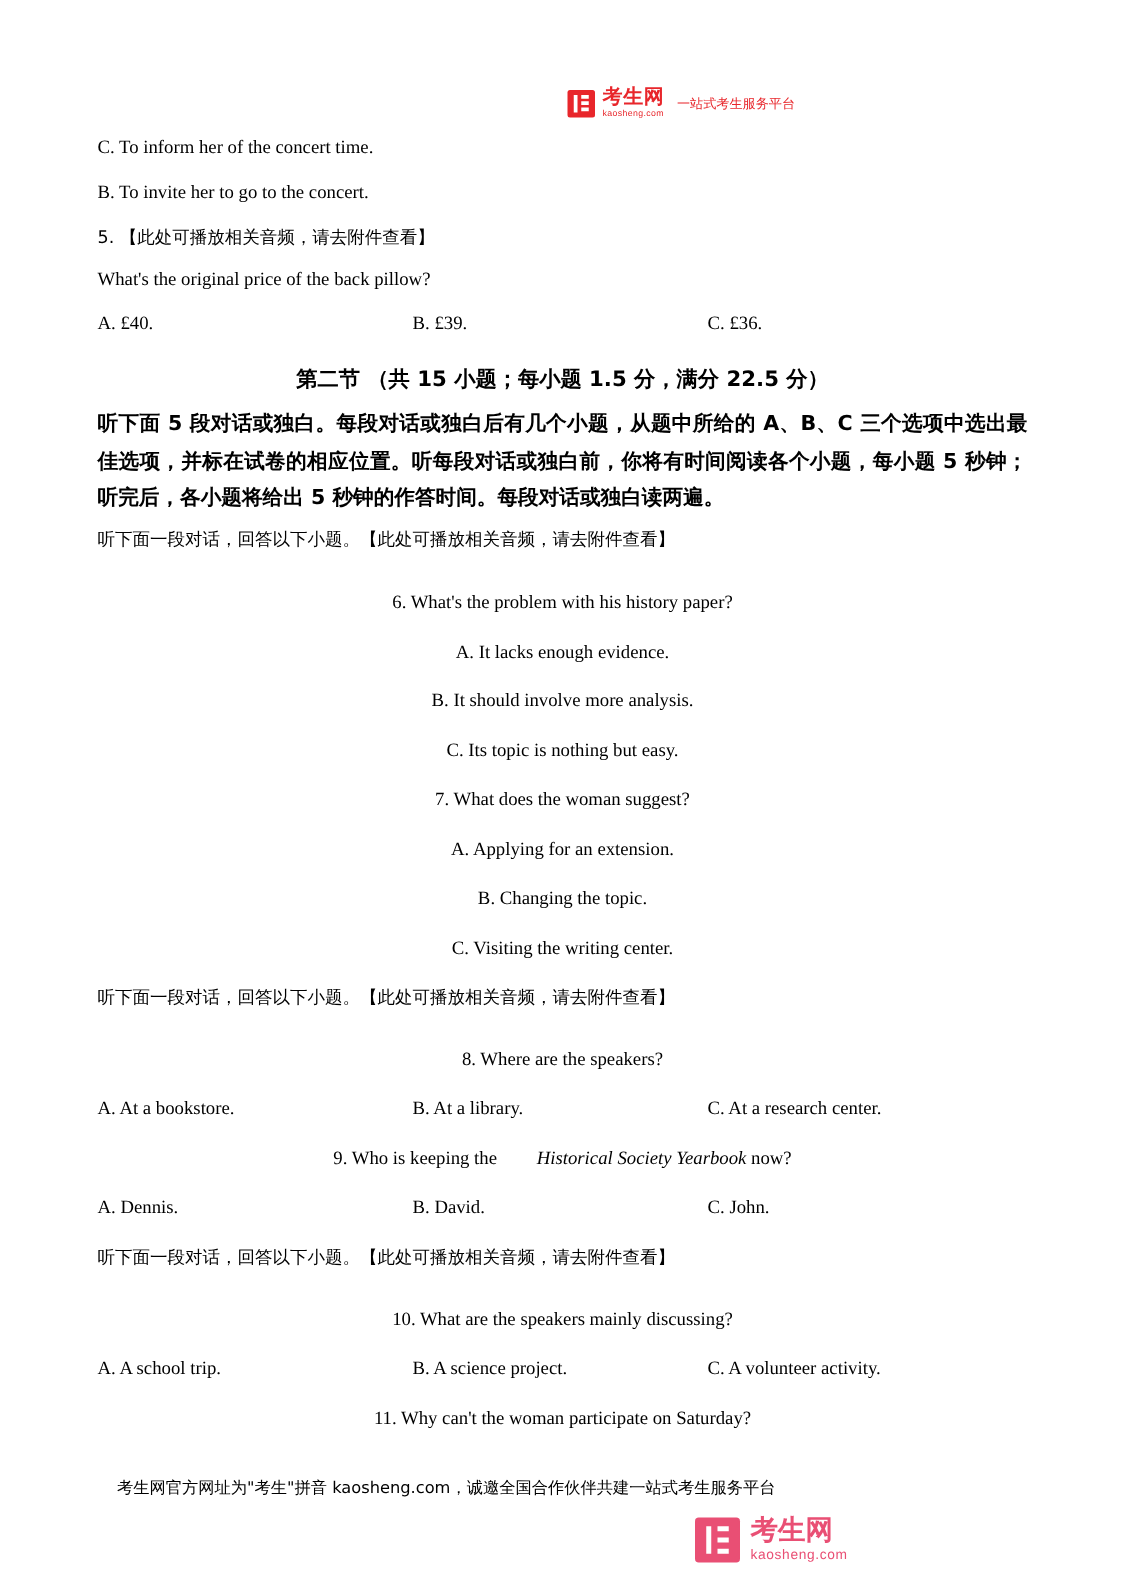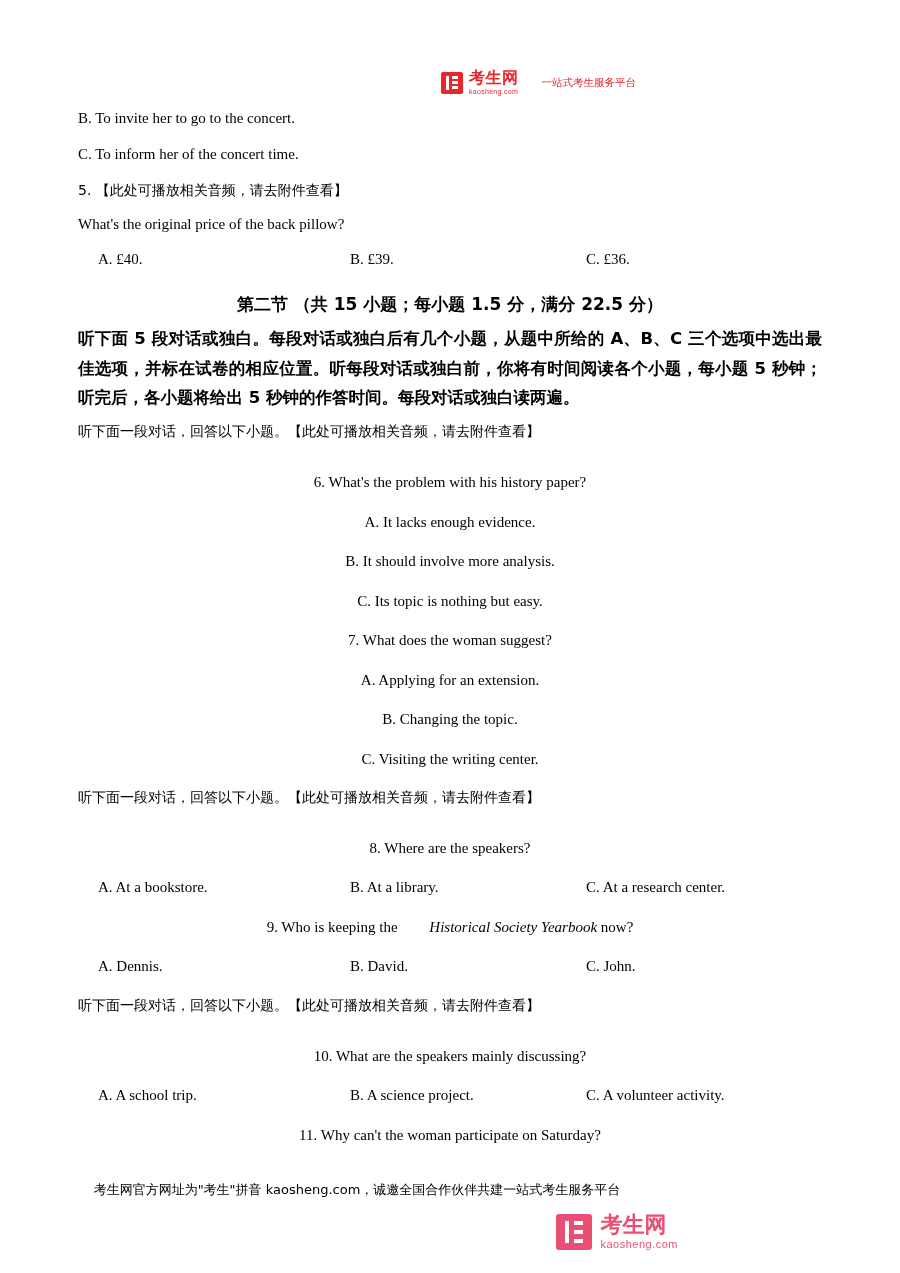--- a/index.html
+++ b/index.html
@@ -70,21 +70,21 @@
     font-family: "Liberation Sans", sans-serif;
     font-size: 7px;
     color: #e8262b;
     letter-spacing: 0.3px;
     margin-top: 2px;
   }
   .logo-slogan {
     font-family: "Liberation Sans", sans-serif;
     font-size: 10.5px;
     color: #e8262b;
-    margin-left: 17px;
+    margin-left: 4px;
     align-self: center;
   }
 
   
   .content {
     position: absolute;
     left: 78px;
     top: 106px;
     width: 744px;
   }
@@ -125,21 +125,21 @@
     line-height: 1.7;
     margin: 0 0 14px 0;
     text-align: center;
   }
   .options {
     display: flex;
     font-size: 15px;
     line-height: 1.7;
     margin: 0 0 14px 0;
   }
-  .opt-a { width: 252px; margin-left: 20px; }
+  .opt-a { width: 252px; }
   .opt-b { width: 236px; }
   .opt-c { flex: 1; }
   .italic { font-style: italic; margin-left: 28px; }
 
   
   .footer-text {
     position: absolute;
     left: 0;
     right: 0;
     top: 1181px;
@@ -208,22 +208,22 @@
     <div class="logo-mark"></div>
     <div class="logo-text">
       <span class="logo-name">考生网</span>
       <span class="logo-url">kaosheng.com</span>
     </div>
     <span class="logo-slogan">一站式考生服务平台</span>
   </div>
 
   <div class="content">
 
+    <p class="line">C. To inform her of the concert time.</p>
     <p class="line">B. To invite her to go to the concert.</p>
-    <p class="line">C. To inform her of the concert time.</p>
     <p class="line cn">5. 【此处可播放相关音频，请去附件查看】</p>
     <p class="line">What's the original price of the back pillow?</p>
     <div class="options">
       <span class="opt-a">A. £40.</span>
       <span class="opt-b">B. £39.</span>
       <span class="opt-c">C. £36.</span>
     </div>
 
     <p class="section-head">第二节 （共 15 小题；每小题 1.5 分，满分 22.5 分）</p>
     <p class="section-body">听下面 5 段对话或独白。每段对话或独白后有几个小题，从题中所给的 A、B、C 三个选项中选出最佳选项，并标在试卷的相应位置。听每段对话或独白前，你将有时间阅读各个小题，每小题 5 秒钟；听完后，各小题将给出 5 秒钟的作答时间。每段对话或独白读两遍。</p>

